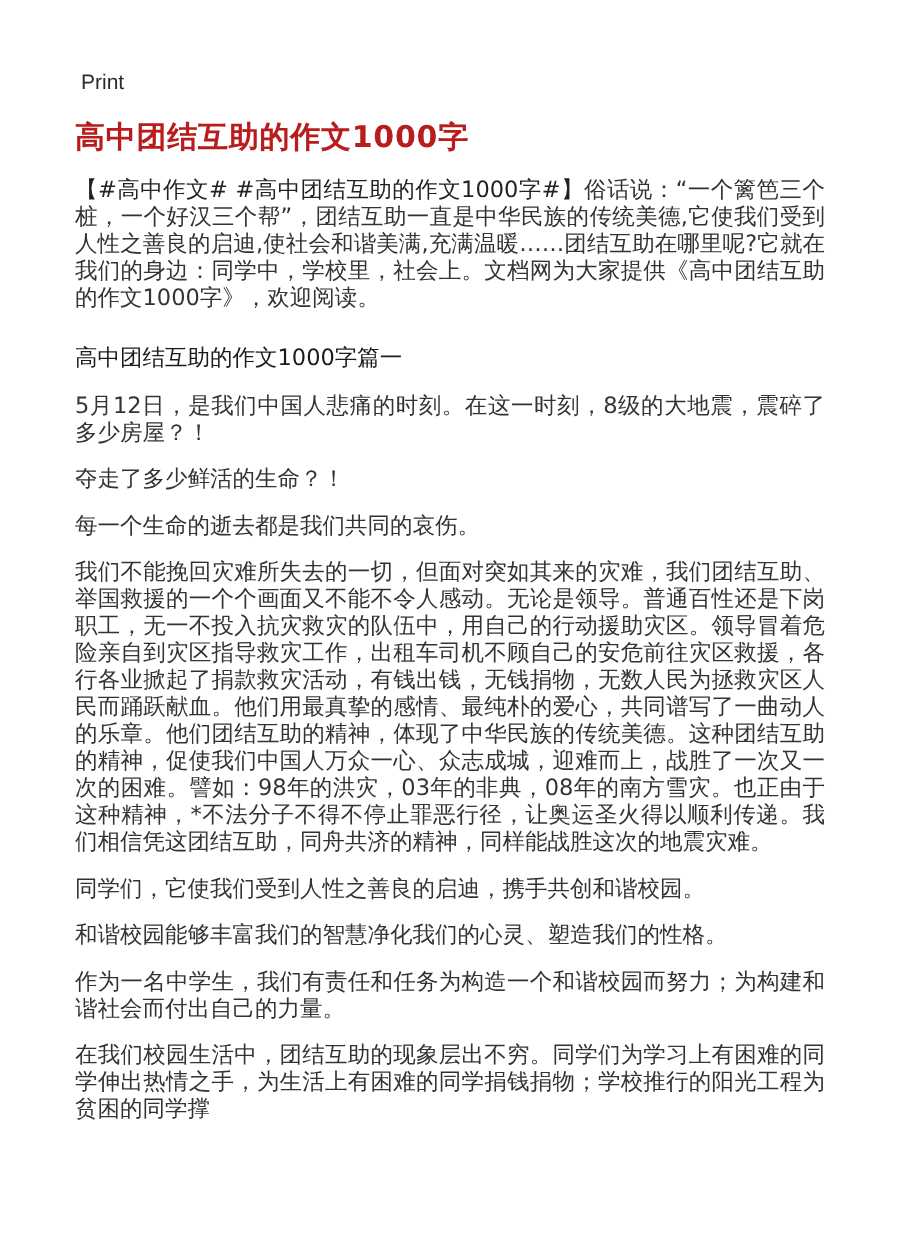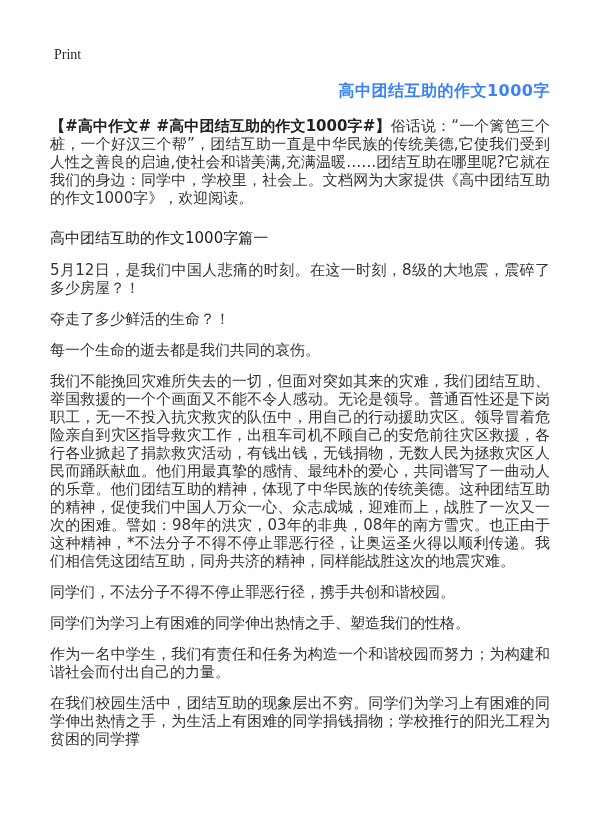--- a/index.html
+++ b/index.html
@@ -17,46 +17,46 @@
     }
     .page {
       width: 600px;
       height: 828px;
       background: #ffffff;
       padding: 44px 50px 0 50px;
       position: relative;
     }
     .print-link {
       display: inline-block;
-      font-family: Liberation Serif, serif;
+      font-family: Liberation Sans, sans-serif;
       font-size: 14px;
       color: #2b2b2b;
       margin-left: 4px;
       text-decoration: none;
       cursor: pointer;
     }
     .doc-title {
       margin: 16px 0 14px 0;
-      text-align: right;
-      font-size: 16px;
+      text-align: left;
+      font-size: 20px;
       line-height: 24px;
       font-weight: bold;
-      color: #3b82f6;
+      color: #b91c1c;
       letter-spacing: 0.5px;
     }
     .para {
       margin: 0 0 13px 0;
       font-size: 15px;
       line-height: 18px;
       text-align: justify;
       color: #333333;
       word-break: break-all;
     }
     .intro-bold {
-      font-weight: bold;
+      font-weight: normal;
       color: #222222;
     }
     .section-heading {
       margin: 22px 0 14px 0;
       font-size: 15px;
       line-height: 18px;
       font-weight: normal;
       color: #1a1a1a;
     }
   </style>
@@ -70,18 +70,18 @@
   <h1 class="doc-title">高中团结互助的作文1000字</h1>
 
   <p class="para"><span class="intro-bold">【#高中作文# #高中团结互助的作文1000字#】</span><span>俗话说：“一个篱笆三个桩，一个好汉三个帮”，团结互助一直是中华民族的传统美德,它使我们受到人性之善良的启迪,使社会和谐美满,充满温暖……团结互助在哪里呢?它就在我们的身边：同学中，学校里，社会上。文档网为大家提供《高中团结互助的作文1000字》，欢迎阅读。</span></p>
 
   <h2 class="section-heading">高中团结互助的作文1000字篇一</h2>
 
   <p class="para">5月12日，是我们中国人悲痛的时刻。在这一时刻，8级的大地震，震碎了多少房屋？！</p>
   <p class="para">夺走了多少鲜活的生命？！</p>
   <p class="para">每一个生命的逝去都是我们共同的哀伤。</p>
   <p class="para">我们不能挽回灾难所失去的一切，但面对突如其来的灾难，我们团结互助、举国救援的一个个画面又不能不令人感动。无论是领导。普通百性还是下岗职工，无一不投入抗灾救灾的队伍中，用自己的行动援助灾区。领导冒着危险亲自到灾区指导救灾工作，出租车司机不顾自己的安危前往灾区救援，各行各业掀起了捐款救灾活动，有钱出钱，无钱捐物，无数人民为拯救灾区人民而踊跃献血。他们用最真挚的感情、最纯朴的爱心，共同谱写了一曲动人的乐章。他们团结互助的精神，体现了中华民族的传统美德。这种团结互助的精神，促使我们中国人万众一心、众志成城，迎难而上，战胜了一次又一次的困难。譬如：98年的洪灾，03年的非典，08年的南方雪灾。也正由于这种精神，*不法分子不得不停止罪恶行径，让奥运圣火得以顺利传递。我们相信凭这团结互助，同舟共济的精神，同样能战胜这次的地震灾难。</p>
-  <p class="para">同学们，不法分子不得不停止罪恶行径，携手共创和谐校园。</p>
-  <p class="para">同学们为学习上有困难的同学伸出热情之手、塑造我们的性格。</p>
+  <p class="para">同学们，它使我们受到人性之善良的启迪，携手共创和谐校园。</p>
+  <p class="para">和谐校园能够丰富我们的智慧净化我们的心灵、塑造我们的性格。</p>
   <p class="para">作为一名中学生，我们有责任和任务为构造一个和谐校园而努力；为构建和谐社会而付出自己的力量。</p>
   <p class="para">在我们校园生活中，团结互助的现象层出不穷。同学们为学习上有困难的同学伸出热情之手，为生活上有困难的同学捐钱捐物；学校推行的阳光工程为贫困的同学撑</p>
 
 </div>
 
 </body></html>

